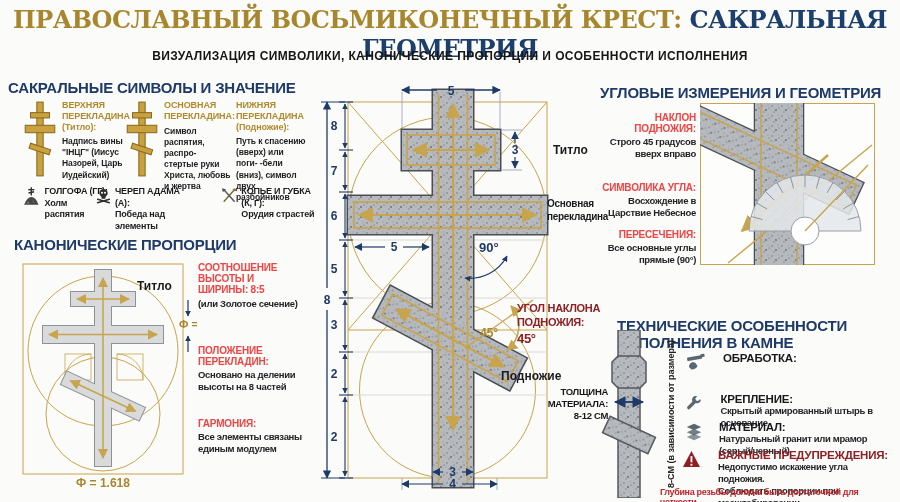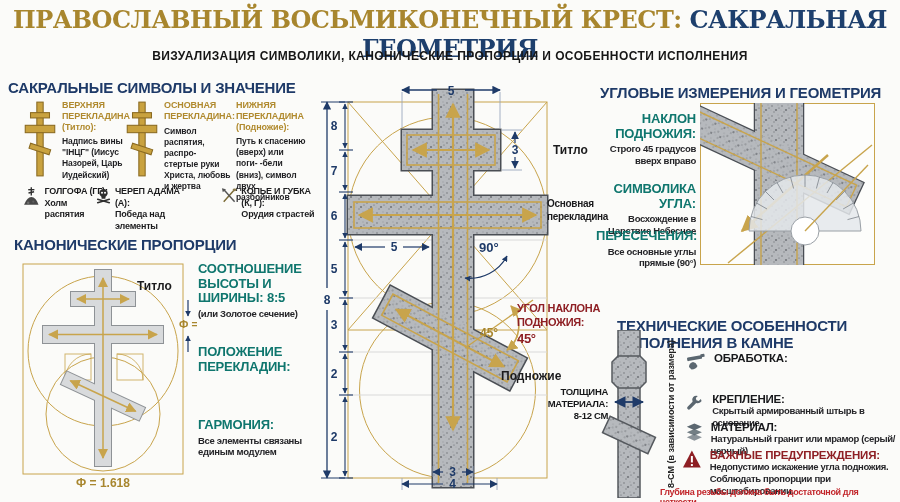--- a/index.html
+++ b/index.html
@@ -9,24 +9,24 @@
   .title{width:900px;text-align:center;font-family:"DejaVu Serif",serif;font-weight:bold;
          font-size:24px;letter-spacing:-0.5px;line-height:1.2;}
   .title .tgold{color:#a8862e;}
   .title .tblue{color:#1d3f6d;}
   .subtitle{width:900px;text-align:center;font-weight:bold;font-size:12px;color:#161616;letter-spacing:.4px;}
   .hd{font-weight:bold;color:#1e3a68;font-size:15px;letter-spacing:-.2px;line-height:1.15;}
   .goldhd{color:#b08a2e;font-weight:bold;font-size:9px;line-height:1.2;letter-spacing:-.1px;}
   .smbody{font-weight:bold;font-size:8.5px;color:#1f1f22;line-height:1.3;margin-top:4px;letter-spacing:-.1px;}
   .gloss{display:flex;gap:4px;align-items:flex-start;}
   .gloss .txt{font-size:9px;font-weight:bold;color:#1c1c1e;line-height:1.3;letter-spacing:-.2px;}
-  .ptitle{font-weight:bold;font-size:13px;color:#0f766e;line-height:1.12;letter-spacing:-.2px;}
+  .ptitle{font-weight:bold;font-size:10px;color:#ef4444;line-height:1.12;letter-spacing:-.2px;}
   .pbody{font-weight:bold;font-size:9.5px;color:#242428;line-height:1.25;letter-spacing:-.3px;margin-top:2px;}
   .rlabel{text-align:right;}
-  .tech-row{display:flex;gap:8px;align-items:flex-start;}
+  .tech-row{display:flex;gap:17px;align-items:flex-start;}
   .tech-txt .t{font-weight:bold;font-size:11.5px;color:#17181b;letter-spacing:-.2px;}
   .tech-txt .b{font-weight:bold;font-size:9.5px;color:#26262a;line-height:1.25;letter-spacing:-.35px;}
   .warn-t{color:#8e1f24 !important;}
   .redline{font-weight:bold;font-size:9px;color:#c2262b;letter-spacing:-.35px;}
   .vnote{writing-mode:vertical-rl;transform:rotate(180deg);font-weight:bold;font-size:9px;color:#222;
          letter-spacing:0;height:168px;text-align:center;}
   .thick{font-weight:bold;font-size:9.5px;color:#17181a;line-height:1.25;text-align:right;letter-spacing:-.3px;}
   svg text{font-family:"Liberation Sans",sans-serif;}
   .dimt{font-weight:bold;font-size:12px;fill:#1e3a68;}
   .lblt{font-weight:bold;font-size:12px;fill:#1b1b1d;}
@@ -186,20 +186,21 @@
     <text x="164" y="72" class="goldt" style="font-size:11px">Ф =</text>
     <text x="88" y="231" text-anchor="middle" class="goldt">Ф = 1.618</text>
   </svg>
 
   <div class="abs" style="left:198px;top:262px;width:108px;">
     <div class="ptitle">СООТНОШЕНИЕ ВЫСОТЫ И ШИРИНЫ: 8:5</div>
     <div class="pbody">(или Золотое сечение)</div>
   </div>
   <div class="abs" style="left:198px;top:345px;width:108px;">
     <div class="ptitle">ПОЛОЖЕНИЕ ПЕРЕКЛАДИН:</div>
+    <div class="pbody">Основано на делении высоты на 8 частей</div>
   </div>
   <div class="abs" style="left:198px;top:418px;width:108px;">
     <div class="ptitle">ГАРМОНИЯ:</div>
     <div class="pbody">Все элементы связаны единым модулем</div>
   </div>
 
   <svg class="abs" style="left:315px;top:80px;" width="300" height="422" viewBox="0 0 300 422">
 
     <g stroke="#c8a44c" fill="none" stroke-width="1">
       <rect x="33" y="22" width="199" height="376"></rect>

